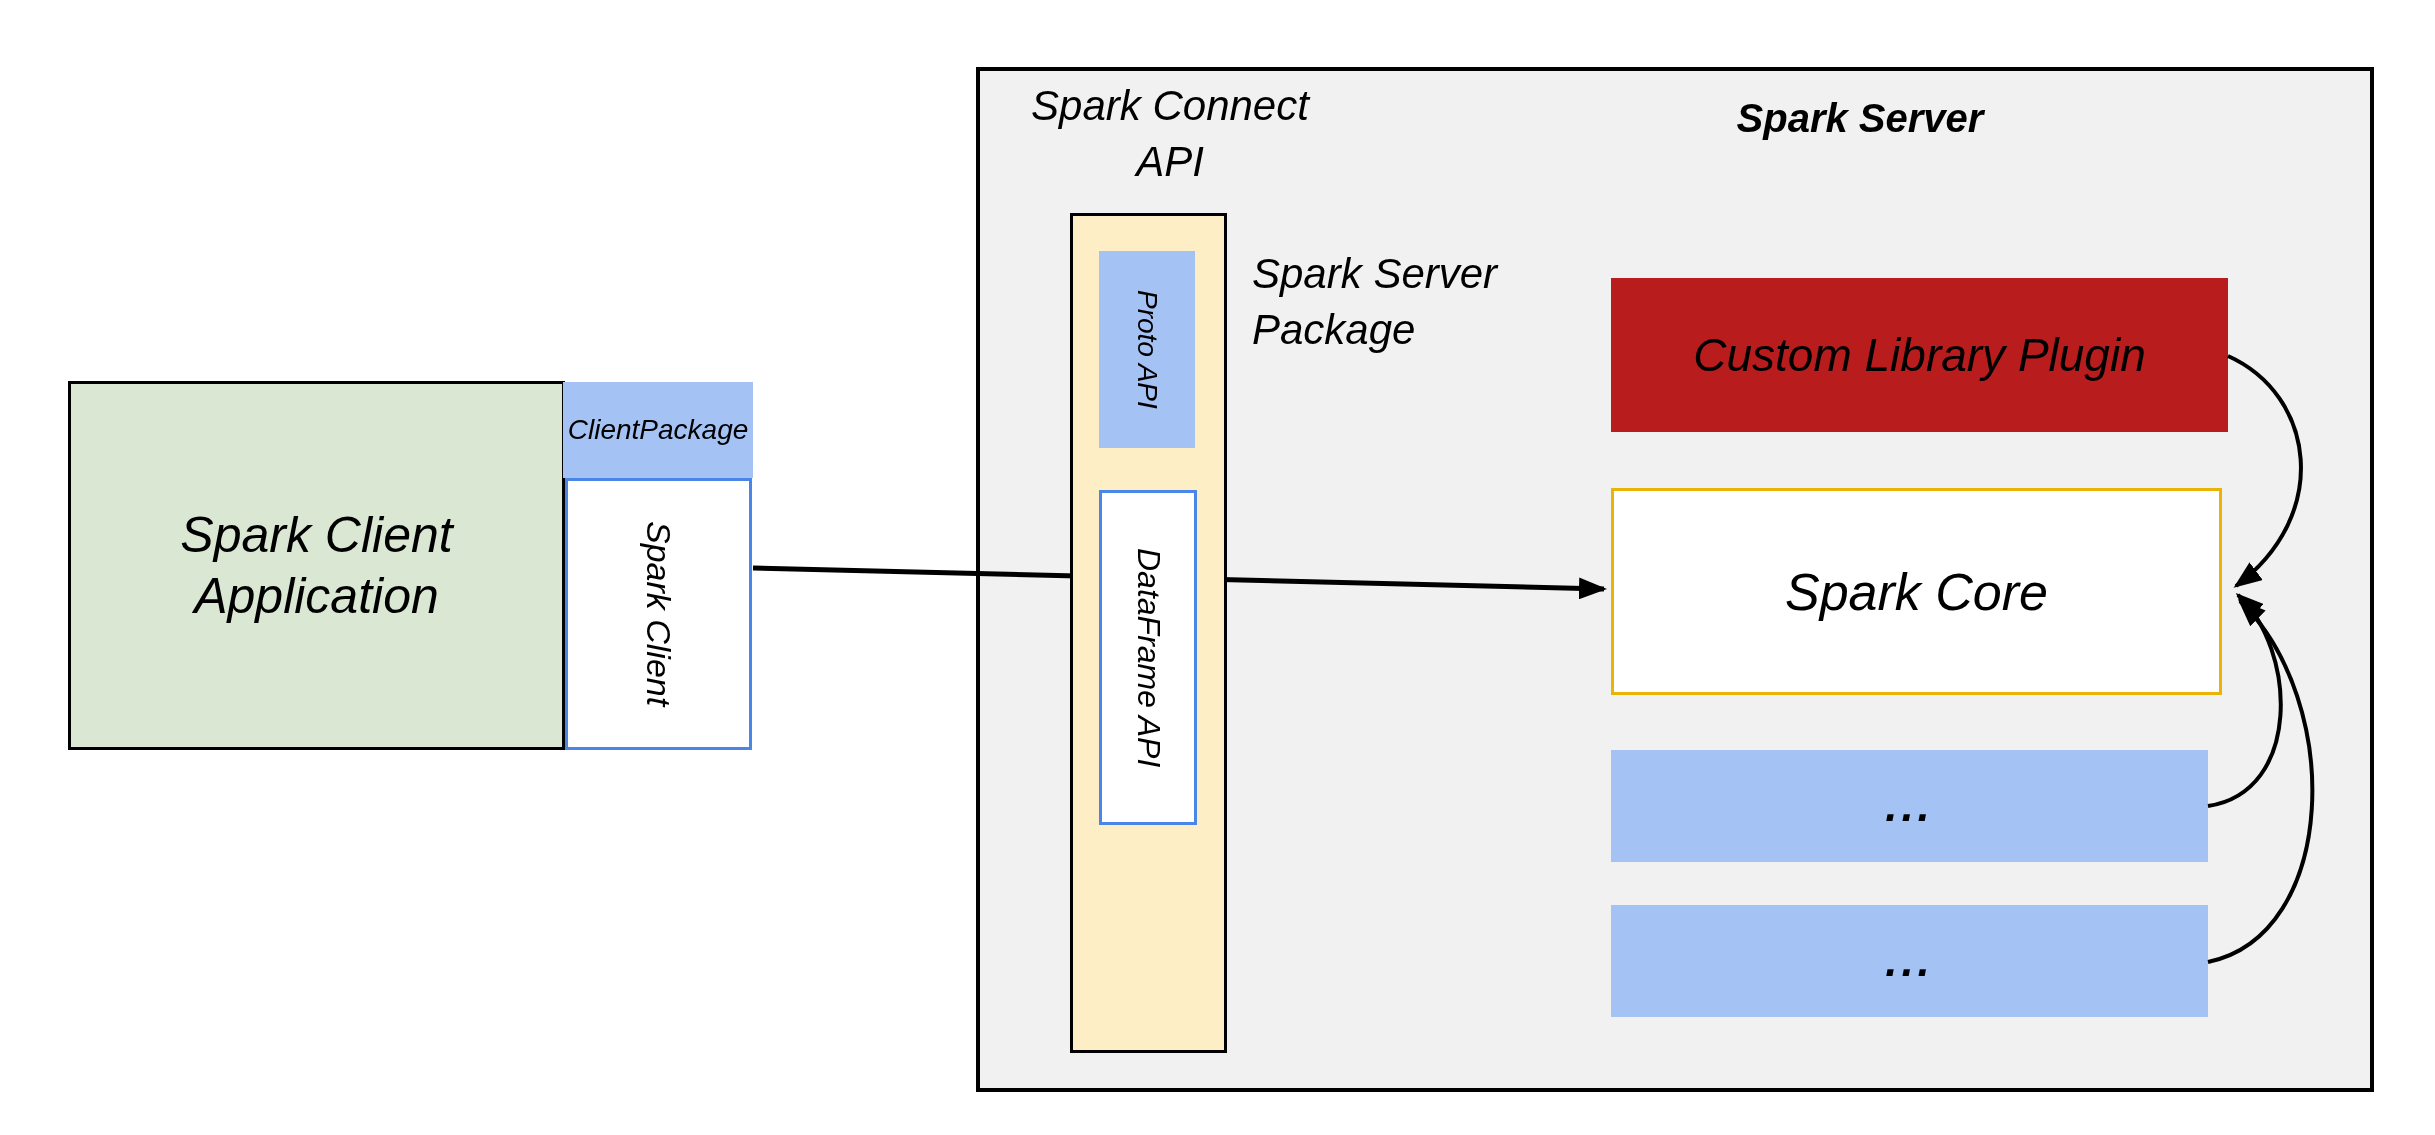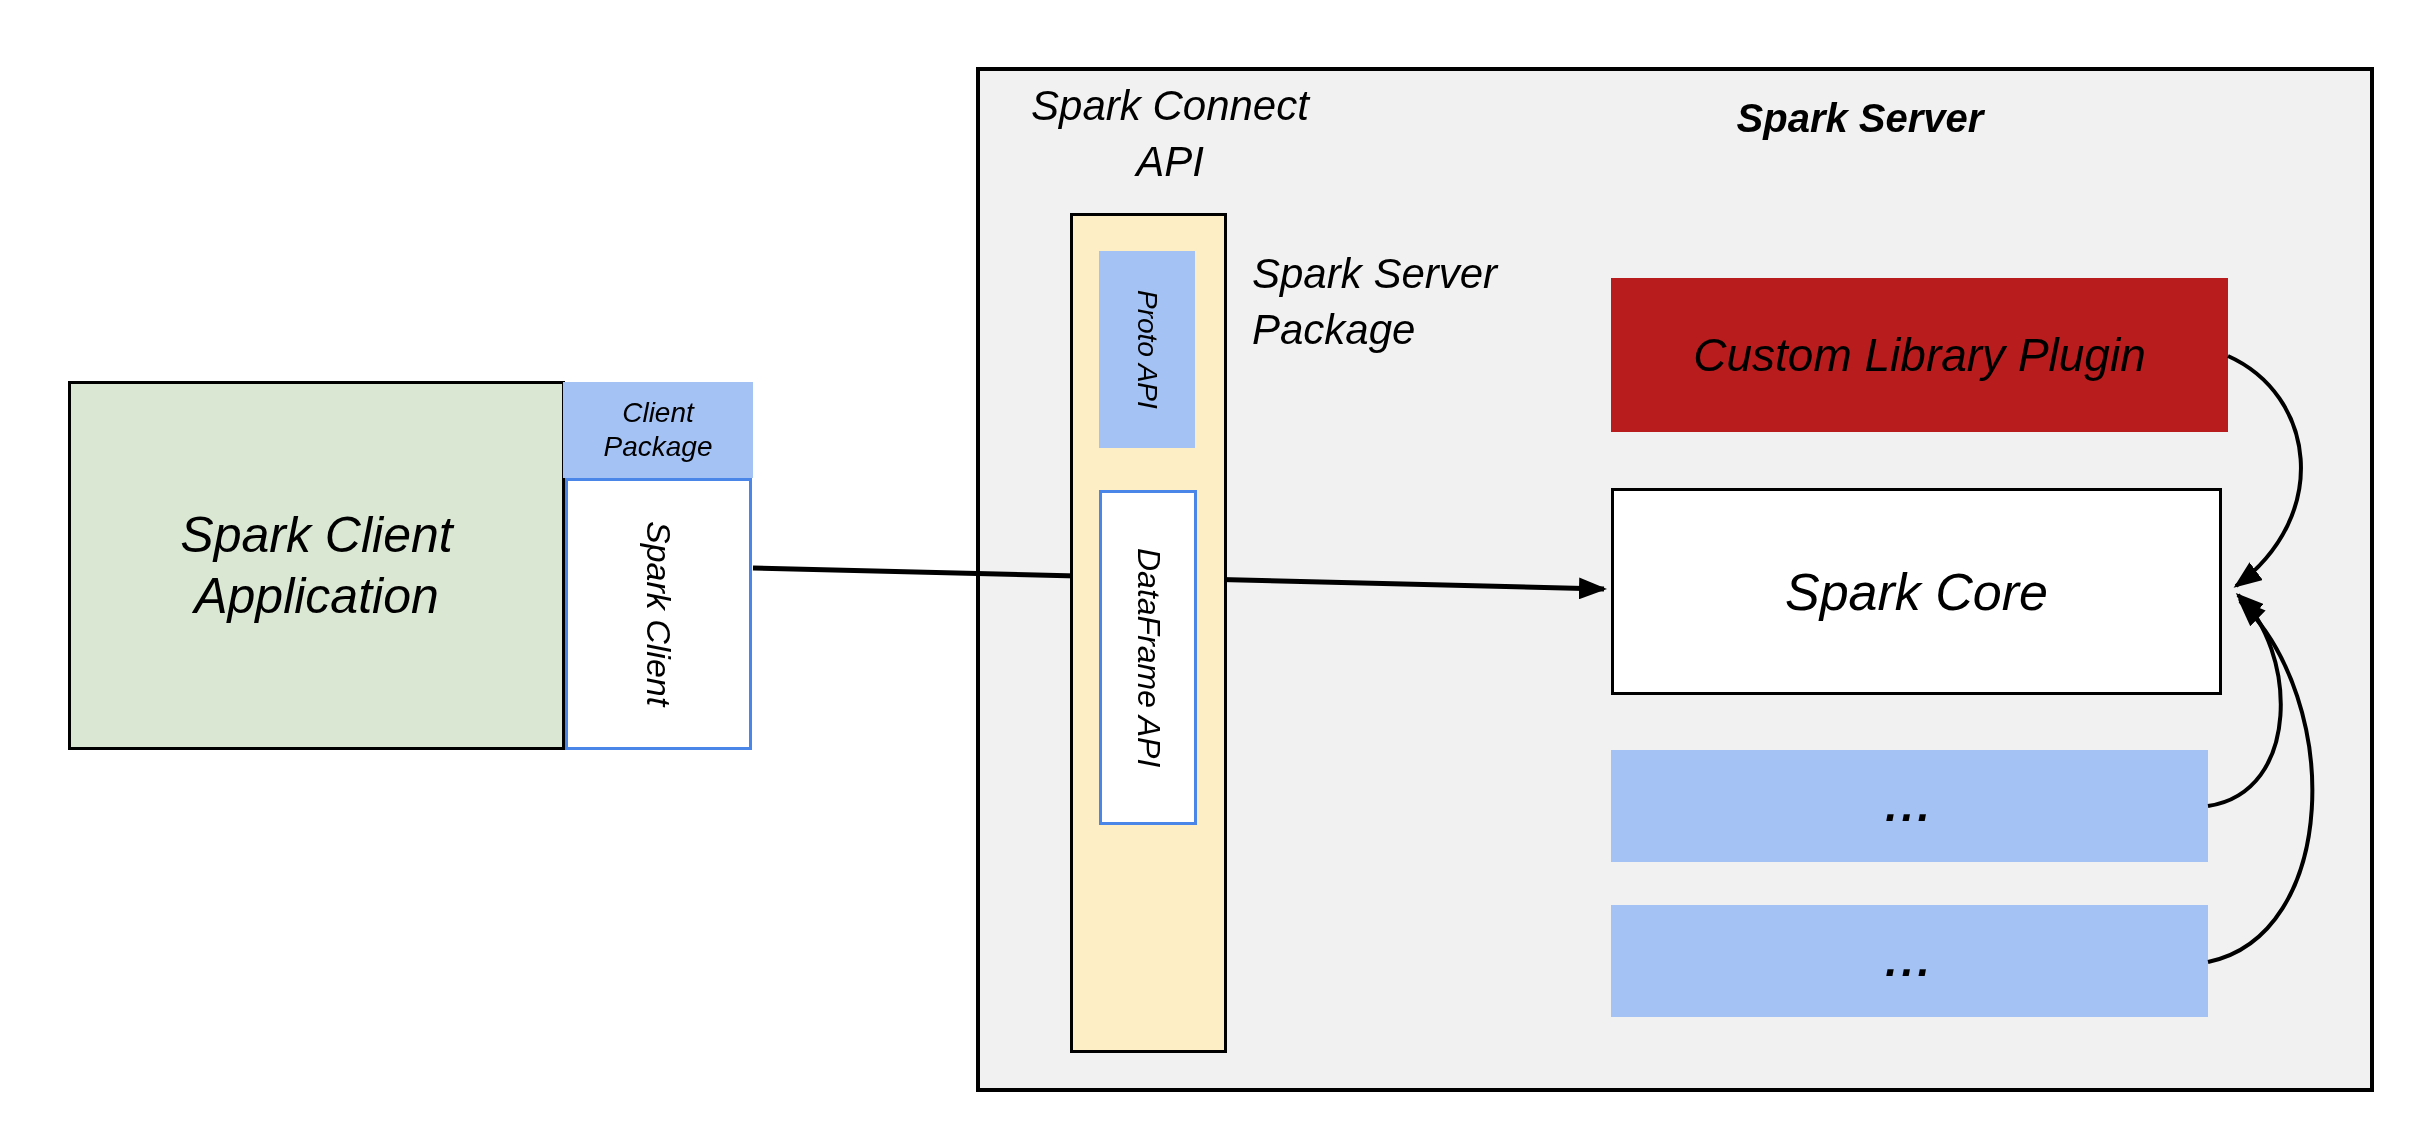--- a/index.html
+++ b/index.html
@@ -20,21 +20,21 @@
   
   .client-app{
     left:68px;top:381px;width:497px;height:369px;
     background:#d9e7d3;border:3px solid #000;
     display:flex;flex-direction:column;align-items:center;justify-content:center;
     font-size:50px;line-height:61px;text-align:center;
   }
   .client-package{
     left:563px;top:382px;width:190px;height:96px;
     background:#a4c2f4;
-    display:flex;flex-direction:column;align-items:center;justify-content:center;
+    display:flex;flex-direction:row;align-items:center;justify-content:center;
     font-size:28px;line-height:34px;text-align:center;
   }
   .spark-client-box{
     left:565px;top:478px;width:187px;height:272px;
     background:#ffffff;border:3px solid #4a86e8;
     display:flex;align-items:center;justify-content:center;
   }
   .vtext{writing-mode:vertical-rl;white-space:nowrap;}
   .spark-client-box .vtext{font-size:34px;}
 
@@ -72,21 +72,21 @@
 
   
   .custom-plugin{
     left:1611px;top:278px;width:617px;height:154px;
     background:#b91c1c;
     display:flex;align-items:center;justify-content:center;
     font-size:46px;
   }
   .spark-core{
     left:1611px;top:488px;width:611px;height:207px;
-    background:#ffffff;border:3px solid #000000;
+    background:#ffffff;border:3px solid #eab308;
     display:flex;align-items:center;justify-content:center;
     font-size:52px;
   }
   .dots-box{
     left:1611px;width:597px;height:112px;
     background:#a4c2f4;
     display:flex;align-items:center;justify-content:center;
     font-size:44px;font-weight:bold;letter-spacing:4px;
   }
   .dots-1{top:750px;}

